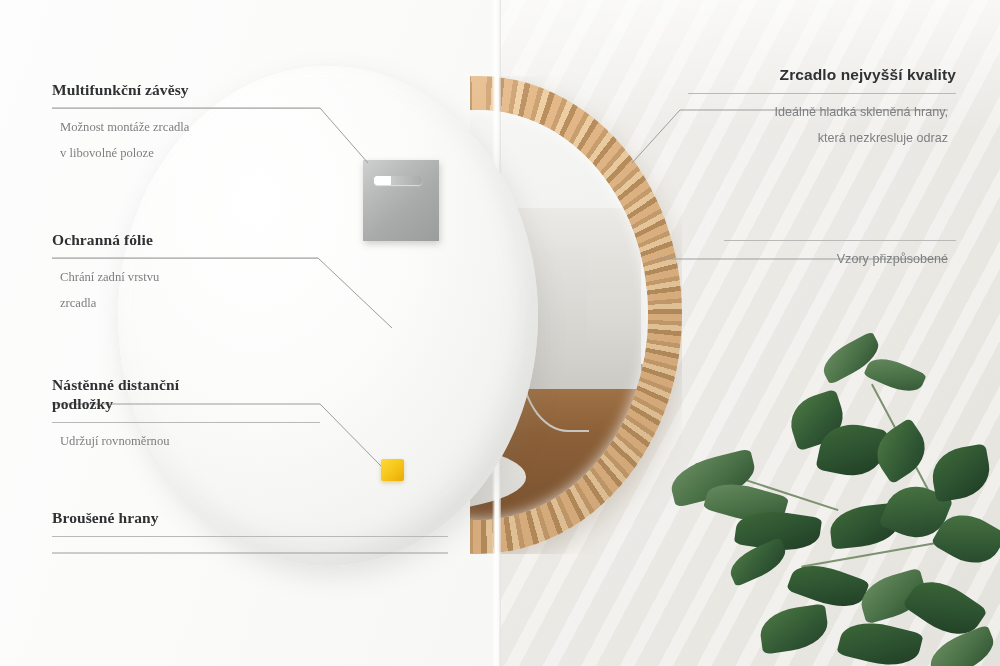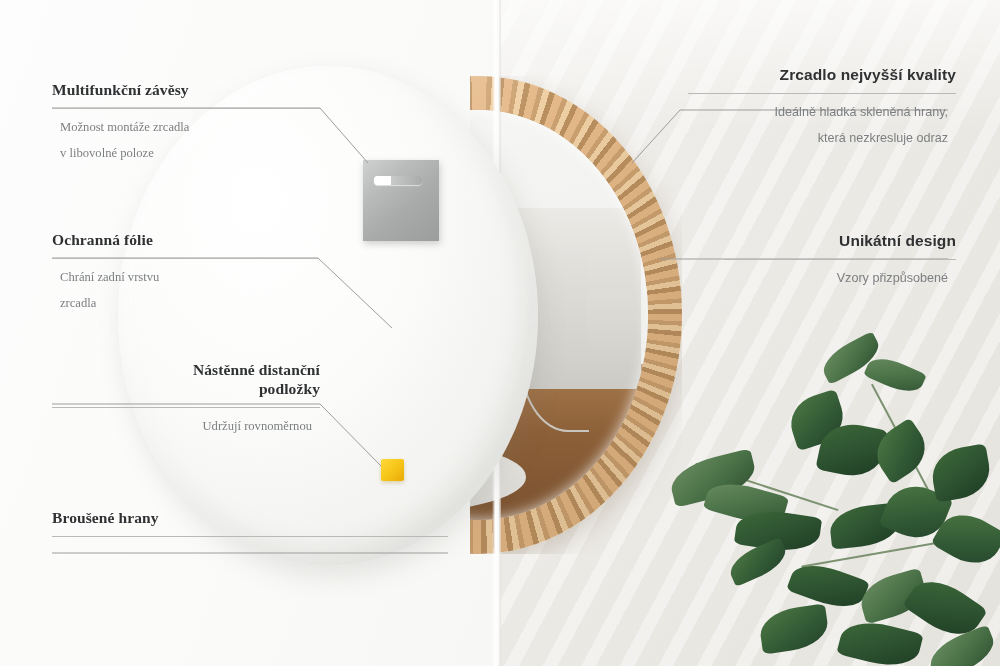--- a/index.html
+++ b/index.html
@@ -223,41 +223,40 @@
     <div class="c-desc">v libovolné poloze</div>
   </div>
 
   <div class="callout left-callout" style="top:230px;width:266px;">
     <div class="c-title">Ochranná fólie</div>
     <div class="c-rule"></div>
     <div class="c-desc">Chrání zadní vrstvu</div>
     <div class="c-desc">zrcadla</div>
   </div>
 
-  <div class="callout left-callout" style="top:360px;width:268px;text-align:right;">
+  <div class="callout left-callout" style="top:375px;width:268px;">
     <div class="c-title">Nástěnné distanční</div>
     <div class="c-title">podložky</div>
     <div class="c-rule"></div>
     <div class="c-desc">Udržují rovnoměrnou</div>
   </div>
 
   <div class="callout left-callout" style="top:508px;width:396px;">
     <div class="c-title">Broušené hrany</div>
     <div class="c-rule"></div>
   </div>
 
   <div class="callout right-callout" style="top:65px;width:268px;">
     <div class="c-title">Zrcadlo nejvyšší kvality</div>
     <div class="c-rule"></div>
     <div class="c-desc">Ideálně hladká skleněná hrany,</div>
     <div class="c-desc">která nezkresluje odraz</div>
   </div>
 
   <div class="callout right-callout" style="top:231px;width:232px;">
-    <div class="c-title">Unikátní design</div>
     <div class="c-rule"></div>
     <div class="c-desc">Vzory přizpůsobené</div>
   </div>
 
   <div class="foliage">
     <div class="stem" style="left:22px;top:150px;width:150px;height:2px;transform:rotate(18deg);"></div>
     <div class="stem" style="left:130px;top:215px;width:170px;height:2px;transform:rotate(-10deg);"></div>
     <div class="stem" style="left:170px;top:100px;width:120px;height:2px;transform:rotate(62deg);"></div>
 
     <div class="leaf l3" style="left:150px;top:8px;width:62px;height:28px;transform:rotate(-28deg);"></div>

